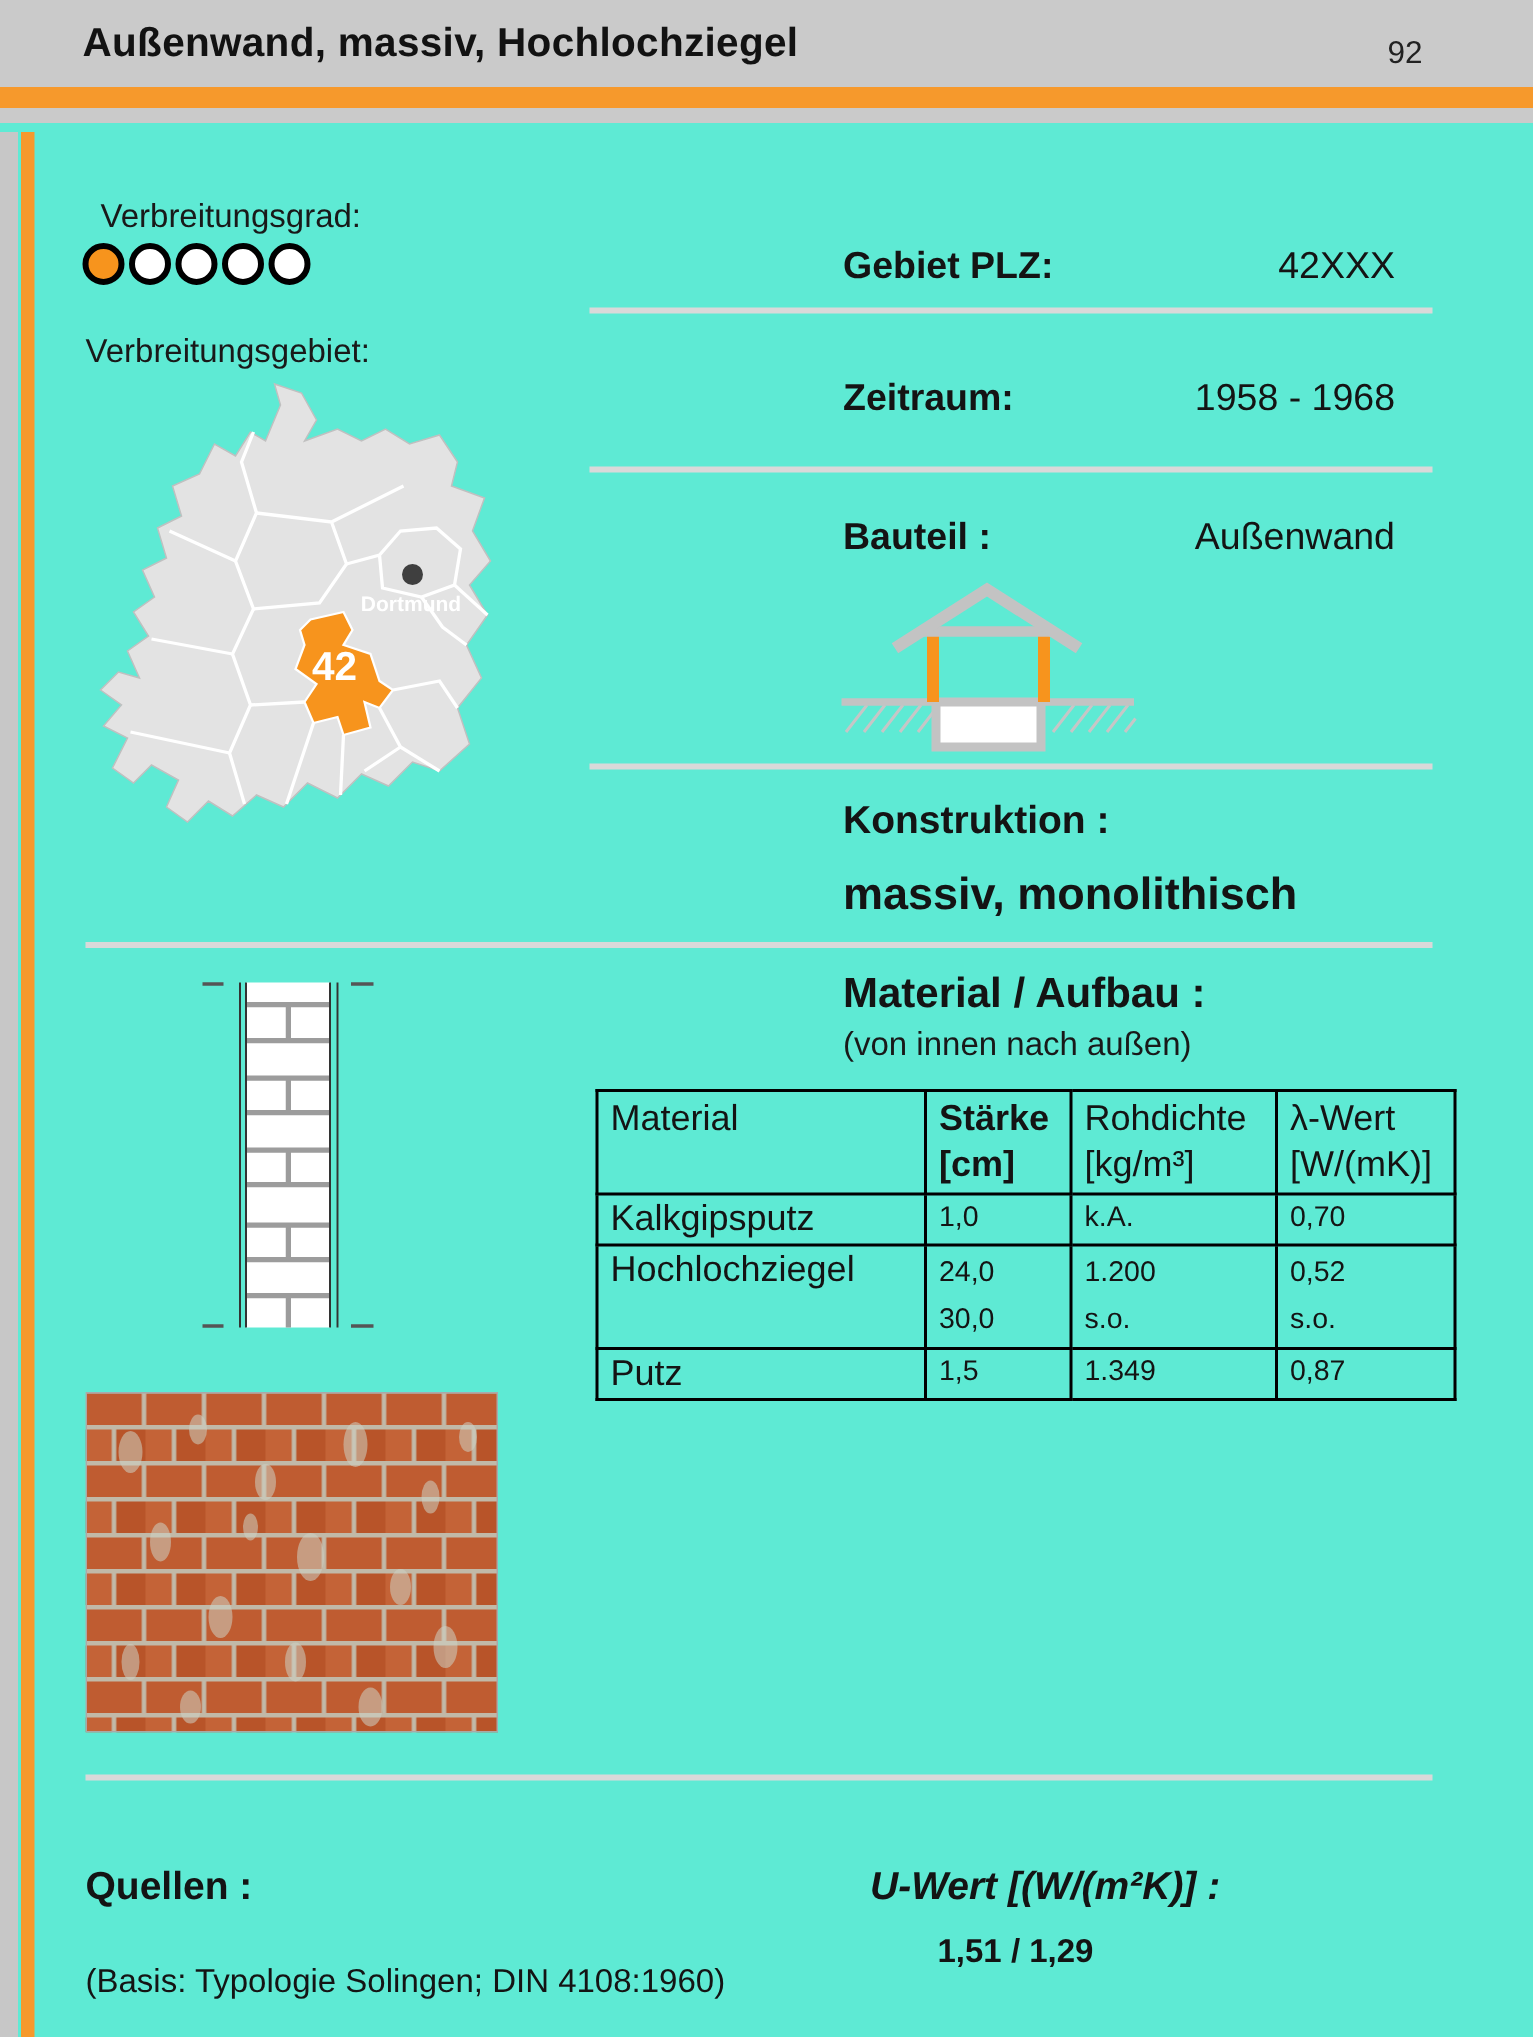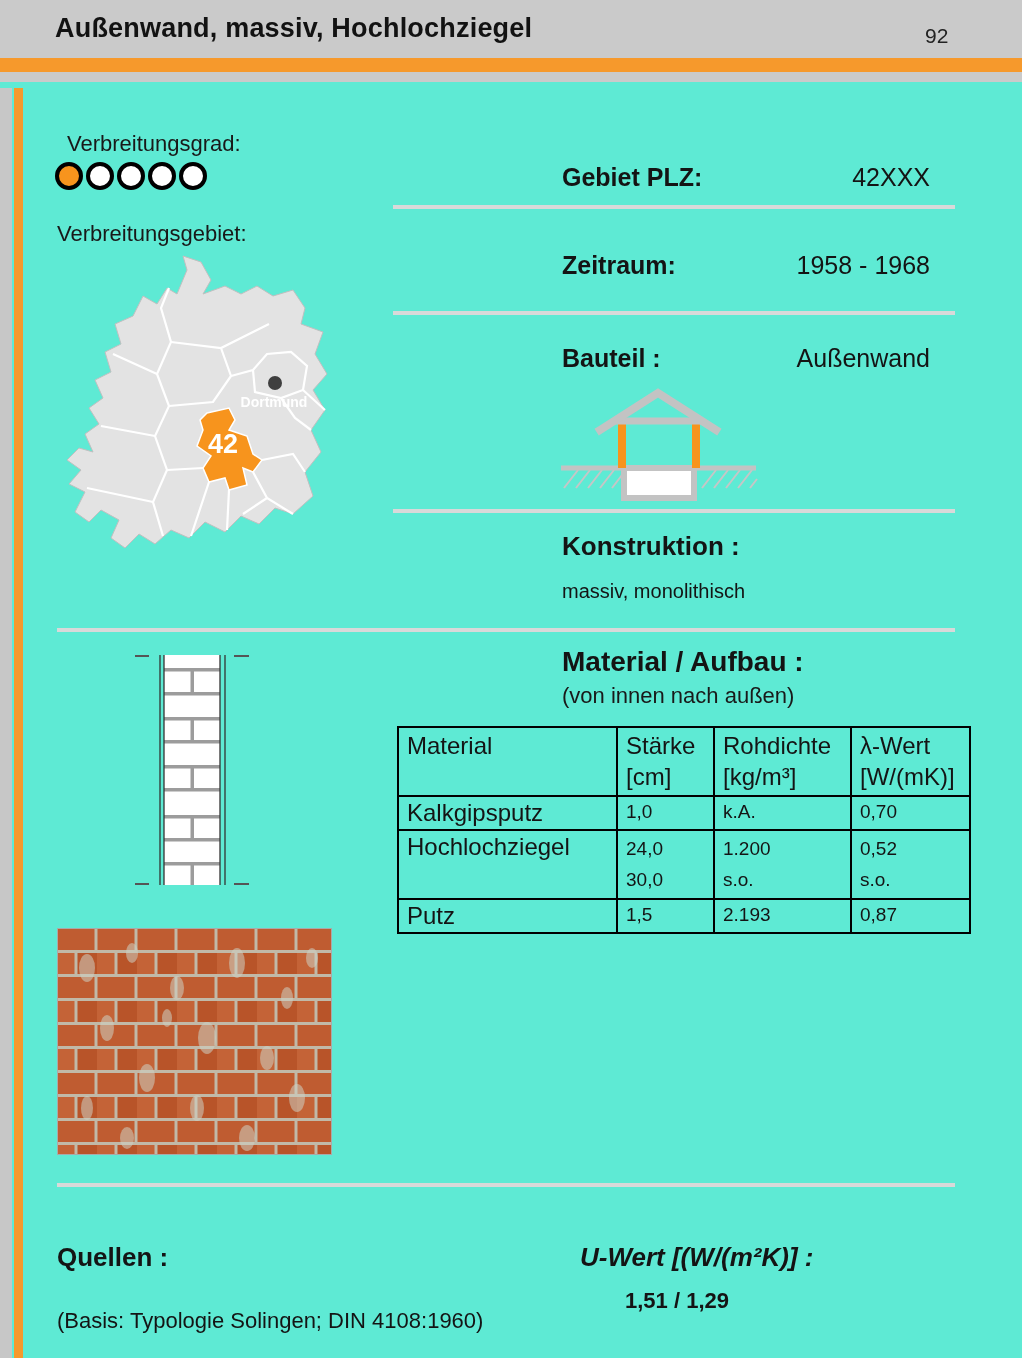--- a/index.html
+++ b/index.html
@@ -21,31 +21,31 @@
   
   .sep{background:#d9d9d9;height:4px;}
 
   .label-sm{font-size:22px;color:#191919;}
   .fact-row{left:562px;width:368px;height:34px;display:flex;justify-content:space-between;
             align-items:center;font-size:25px;line-height:34px;}
   .fact-label{font-weight:bold;}
   .fact-value{font-weight:normal;}
 
   .h-bold{font-size:26px;font-weight:bold;}
-  .t-reg26{font-size:20px;}
+  .t-reg26{font-size:30px;font-weight:bold;}
 
   
   .dots{left:55px;top:162px;display:flex;gap:3px;}
   .dot{width:20px;height:20px;border-radius:50%;border:4.5px solid #000;background:#fff;}
   .dot.filled{background:#f7941d;}
 
   
   table.mat{left:397px;top:726px;width:561px;border-collapse:collapse;table-layout:fixed;}
   table.mat td{border:2.5px solid #000;padding:2px 6px 2px 8px;vertical-align:top;overflow:hidden;}
-  .mat .c0{width:203px;} .mat .c1{width:81px;} .mat .c2{width:121px;} .mat .c3{width:103px;}
+  .mat .c0{width:203px;} .mat .c1{width:81px;font-weight:bold;} .mat .c2{width:121px;} .mat .c3{width:103px;}
   .mat .hcell span{display:block;font-size:24px;line-height:31px;}
   .mat .matname{font-size:24px;line-height:28px;}
   .mat .num span{display:block;font-size:19px;line-height:26px;}
   .mat tr.r-head td{height:63px;border-radius:12px;}
   .mat tr.r1 td{height:26px;}
   .mat tr.r2 td{height:63px;}
   .mat tr.r3 td{height:27px;}
   .mat tr.r2 .num span{line-height:31px;}
 
   
@@ -217,21 +217,21 @@
         <span>s.o.</span>
           </td>
     </tr>
     <tr class="r3">
       <td class="matname">Putz</td>
       <td class="num">
         <span>1,5</span>
         <span></span>
           </td>
       <td class="num">
-        <span>2.193</span>
+        <span>1.349</span>
         <span></span>
           </td>
       <td class="num">
         <span>0,87</span>
         <span></span>
           </td>
     </tr>
   </tbody>
     </table>
 

